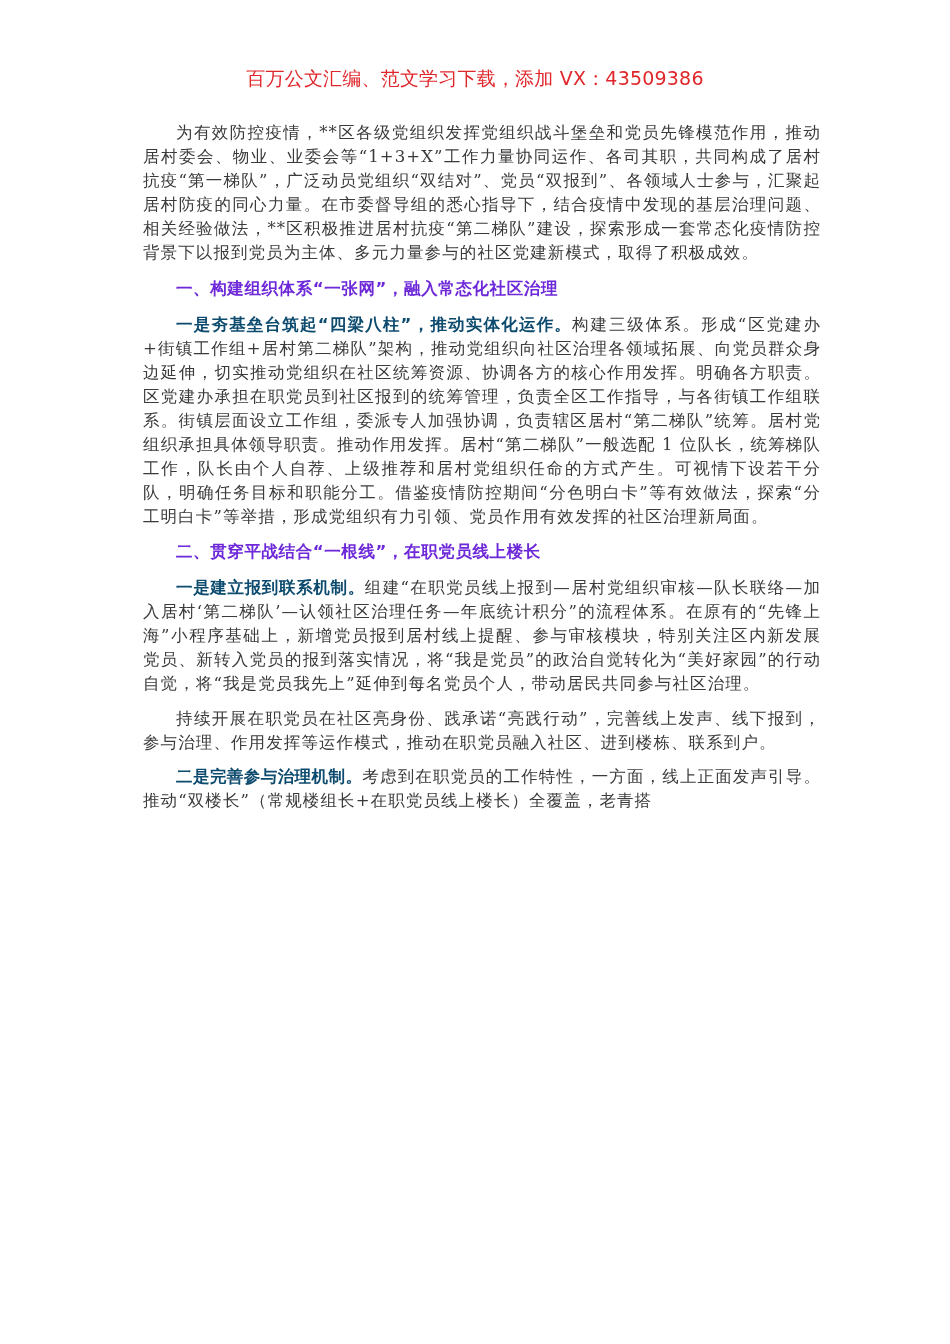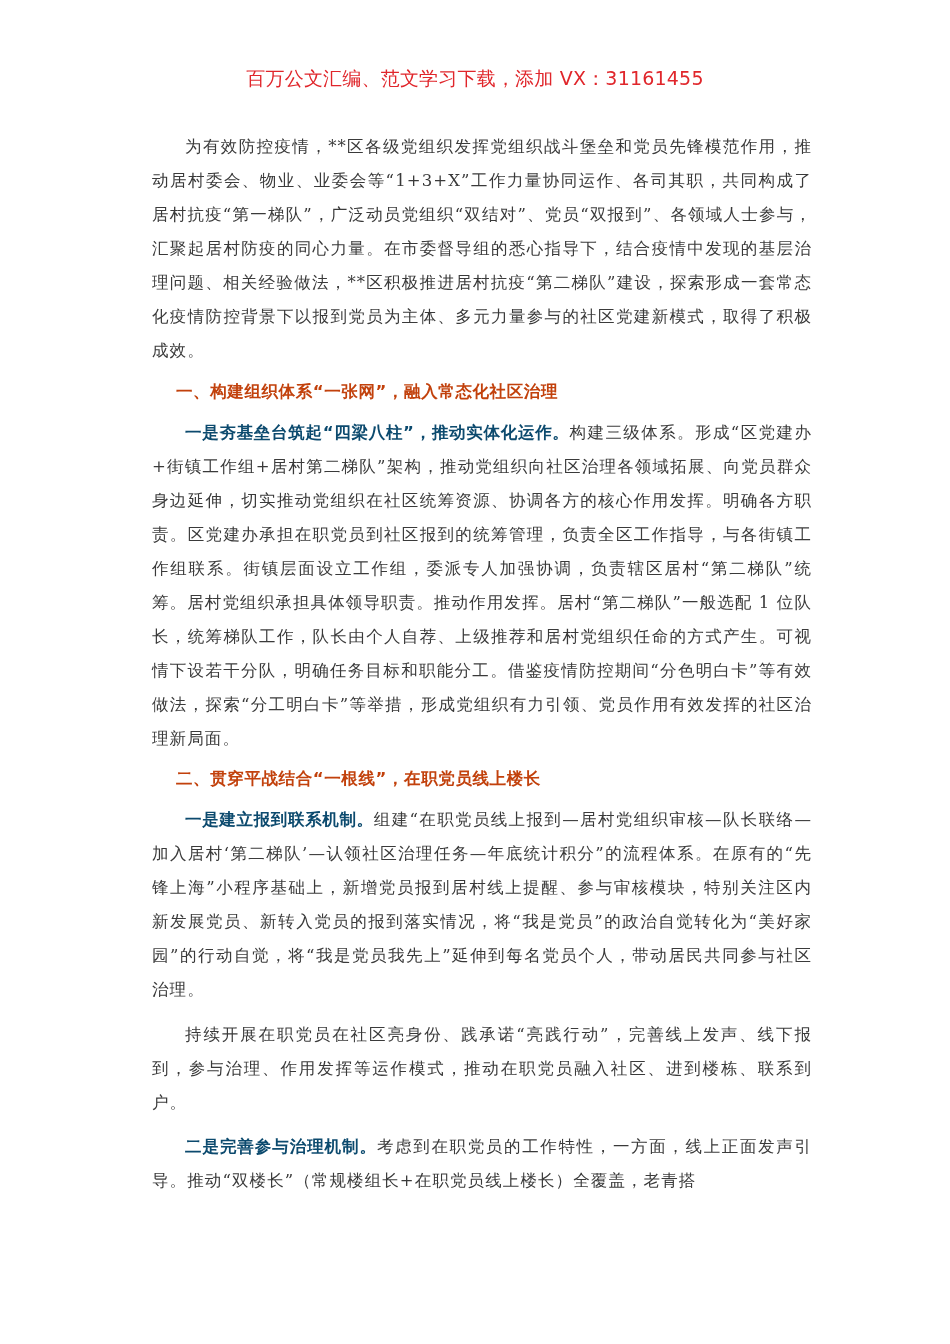--- a/index.html
+++ b/index.html
@@ -33,54 +33,54 @@
     color: #e0262b;
     letter-spacing: 0.2px;
   }
   .content {
     position: absolute;
     left: 143px;
     top: 121px;
     width: 678px;
   }
   .para {
-    margin: 9px;
+    margin: 0;
     font-size: 16.5px;
-    line-height: 34px;
+    line-height: 24px;
     text-indent: 2em;
     text-align: justify;
     color: #3a3a3a;
     letter-spacing: 1.1px;
   }
   .para + .para, .heading + .para, .para + .heading {
     margin-top: 10.5px;
   }
   .heading {
     margin: 0;
     font-family: "DejaVu Sans", "Liberation Sans", sans-serif;
     font-weight: bold;
     font-size: 16.5px;
     line-height: 26.6px;
     text-indent: 2em;
-    color: #c2410c;
+    color: #6d28d9;
     letter-spacing: 0.6px;
   }
   .lead {
     font-family: "DejaVu Sans", "Liberation Sans", sans-serif;
     font-weight: bold;
     color: #0c4a6e;
     letter-spacing: 0.4px;
   }
 </style>
 </head>
 <body>
 
 <div class="page">
 
-  <div class="watermark-header">百万公文汇编、范文学习下载，添加 VX：31161455</div>
+  <div class="watermark-header">百万公文汇编、范文学习下载，添加 VX：43509386</div>
 
   <div class="content">
 
     <p class="para">为有效防控疫情，**区各级党组织发挥党组织战斗堡垒和党员先锋模范作用，推动居村委会、物业、业委会等“1+3+X”工作力量协同运作、各司其职，共同构成了居村抗疫“第一梯队”，广泛动员党组织“双结对”、党员“双报到”、各领域人士参与，汇聚起居村防疫的同心力量。在市委督导组的悉心指导下，结合疫情中发现的基层治理问题、相关经验做法，**区积极推进居村抗疫“第二梯队”建设，探索形成一套常态化疫情防控背景下以报到党员为主体、多元力量参与的社区党建新模式，取得了积极成效。</p>
 
     <p class="heading">一、构建组织体系“一张网”，融入常态化社区治理</p>
 
 
     <p class="para"><span class="lead">一是夯基垒台筑起“四梁八柱”，推动实体化运作。</span><span>构建三级体系。形成“区党建办+街镇工作组+居村第二梯队”架构，推动党组织向社区治理各领域拓展、向党员群众身边延伸，切实推动党组织在社区统筹资源、协调各方的核心作用发挥。明确各方职责。区党建办承担在职党员到社区报到的统筹管理，负责全区工作指导，与各街镇工作组联系。街镇层面设立工作组，委派专人加强协调，负责辖区居村“第二梯队”统筹。居村党组织承担具体领导职责。推动作用发挥。居村“第二梯队”一般选配 1 位队长，统筹梯队工作，队长由个人自荐、上级推荐和居村党组织任命的方式产生。可视情下设若干分队，明确任务目标和职能分工。借鉴疫情防控期间“分色明白卡”等有效做法，探索“分工明白卡”等举措，形成党组织有力引领、党员作用有效发挥的社区治理新局面。</span></p>
 

